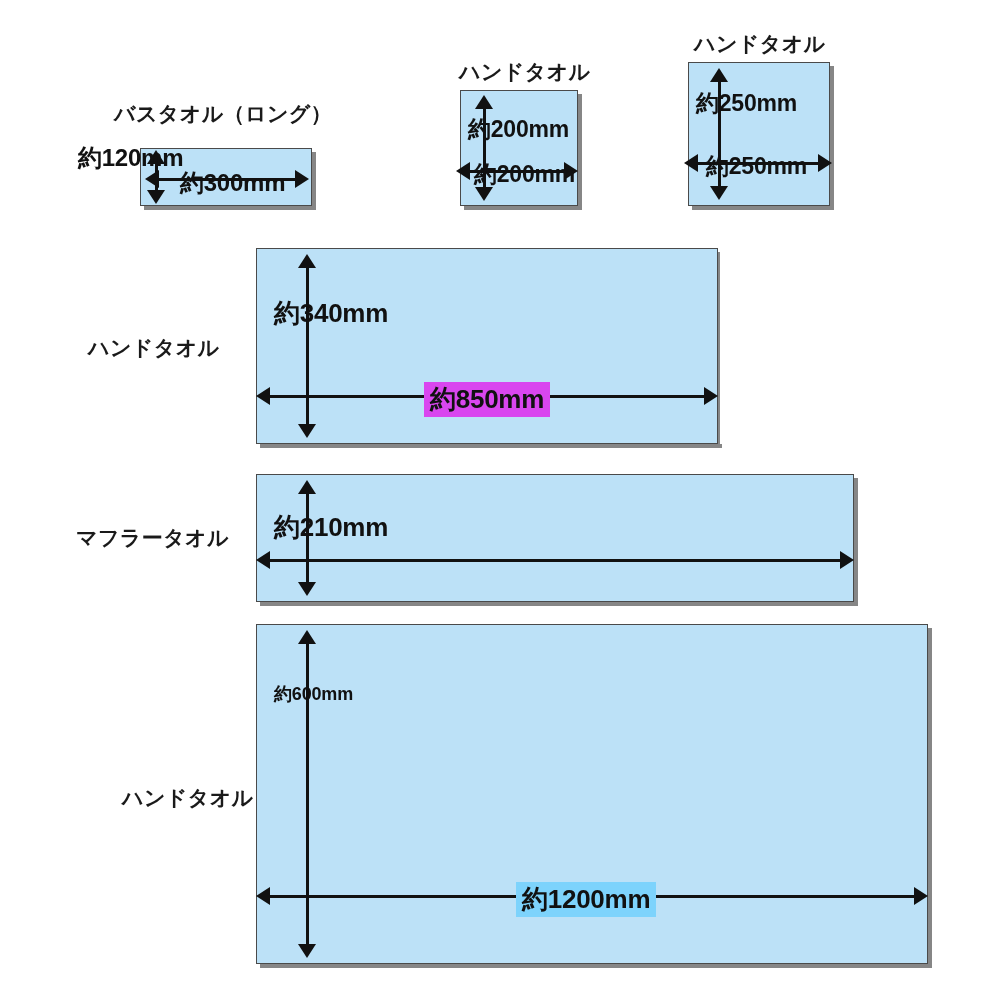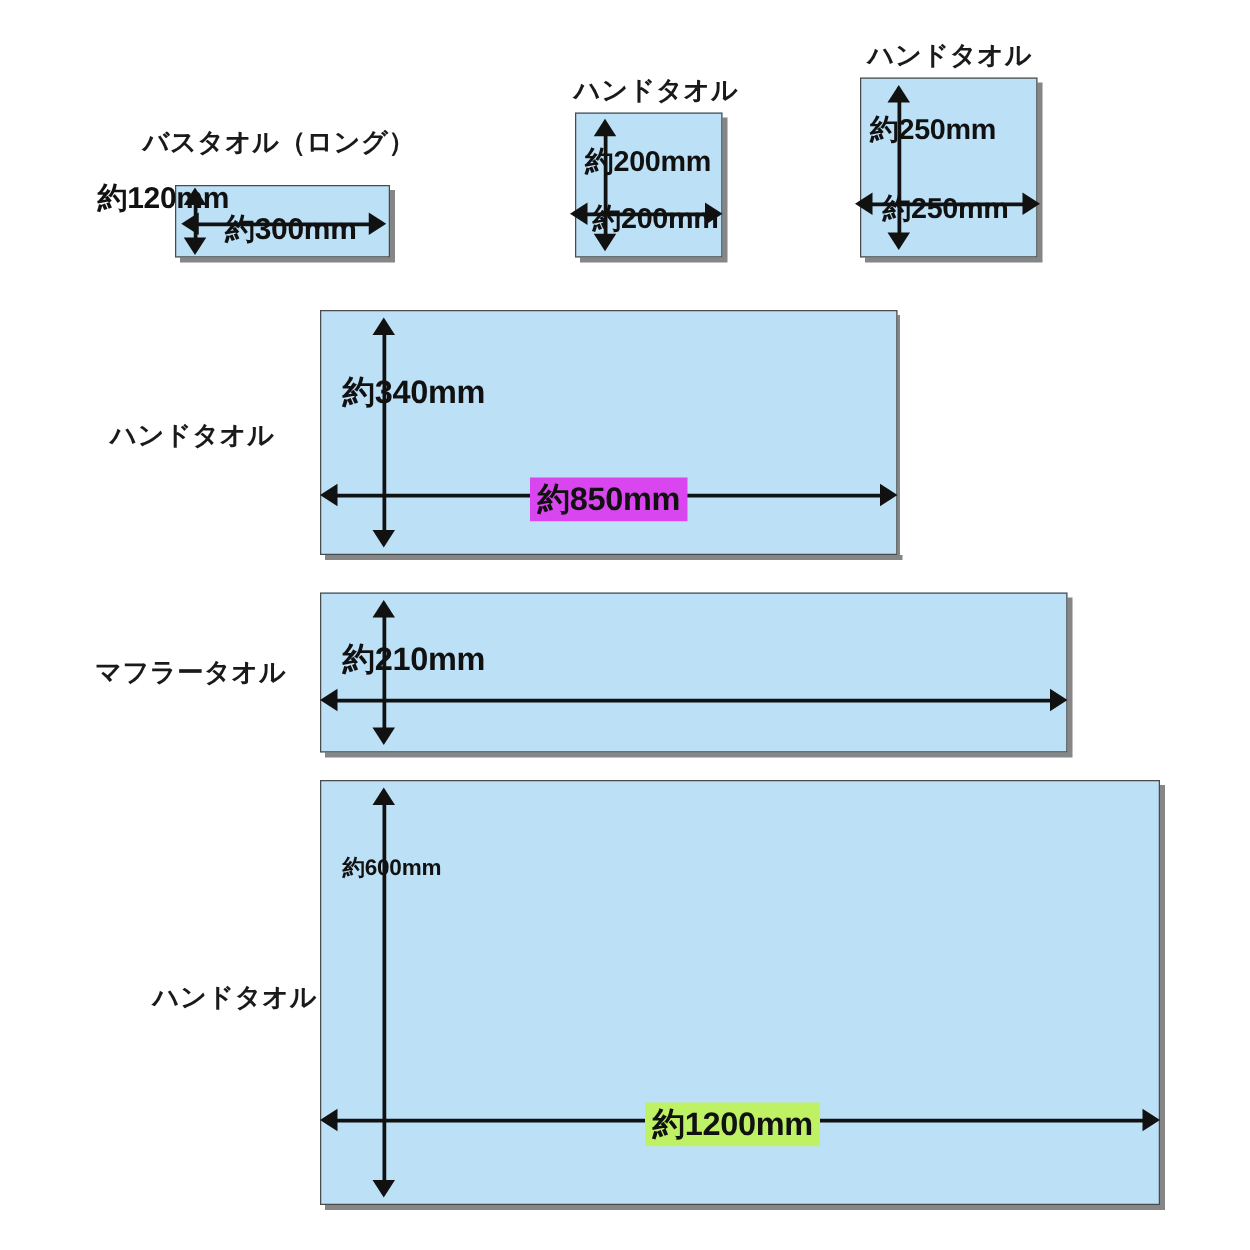--- a/index.html
+++ b/index.html
@@ -198,15 +198,15 @@
       <div class="head-t"></div>
       <div class="head-b"></div>
   </div>
   <div class="dim-text" style="left:274px; top:682px; font-size:18px;">約600mm</div>
 
   <div class="arrow-h" style="left:256px; top:884px; width:672px; height:24px;">
     <div class="shaft"></div>
       <div class="head-l"></div>
       <div class="head-r"></div>
   </div>
-  <div class="dim-text" style="left:516px; top:882px; font-size:26px; background:#bef264; padding:0 6px;">約1200mm</div>
+  <div class="dim-text" style="left:516px; top:882px; font-size:26px; background:#7dd3fc; padding:0 6px;">約1200mm</div>
 
 </div>
 
 </body></html>

